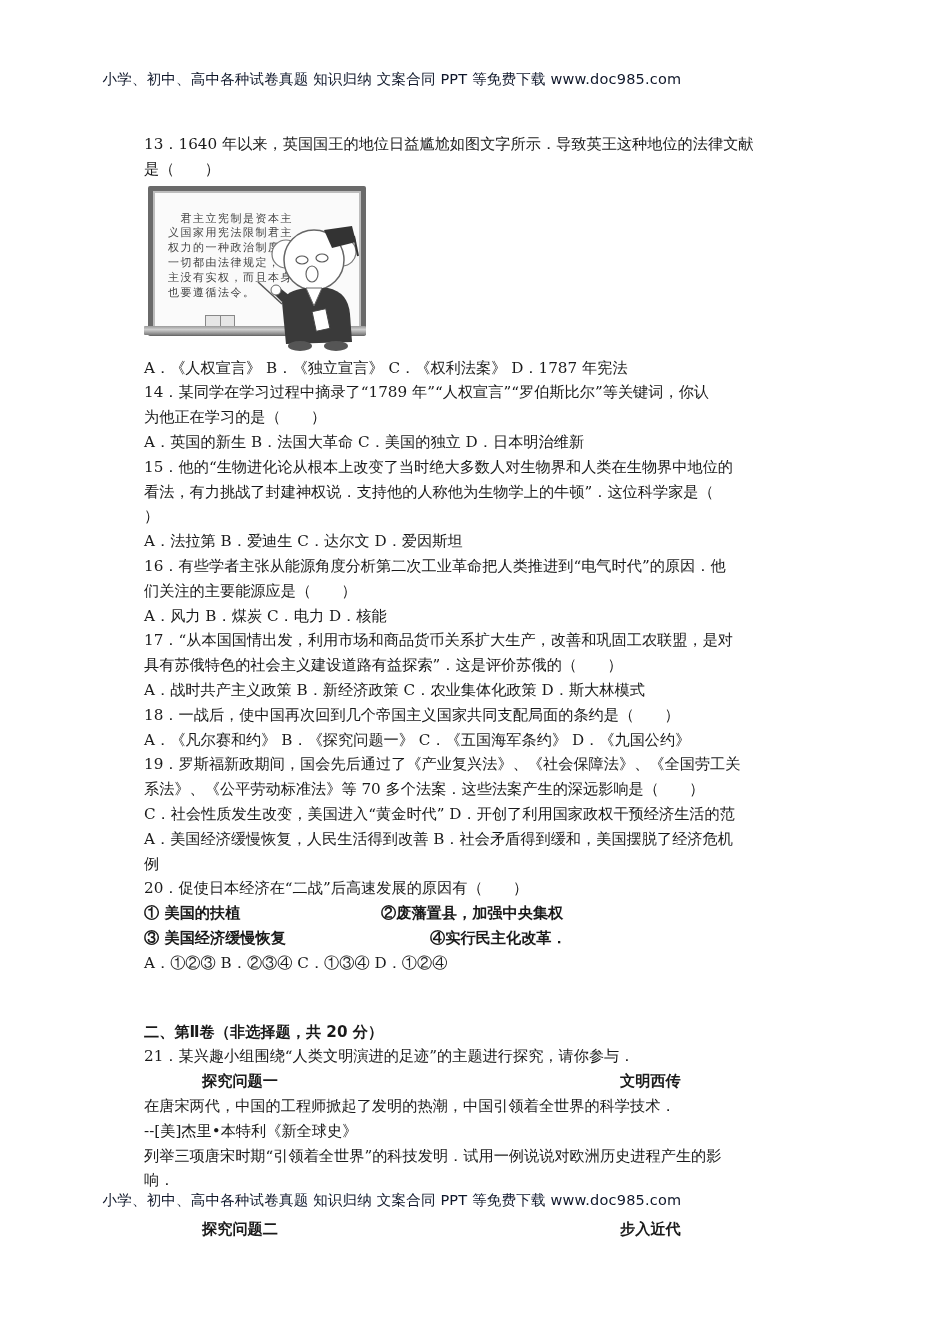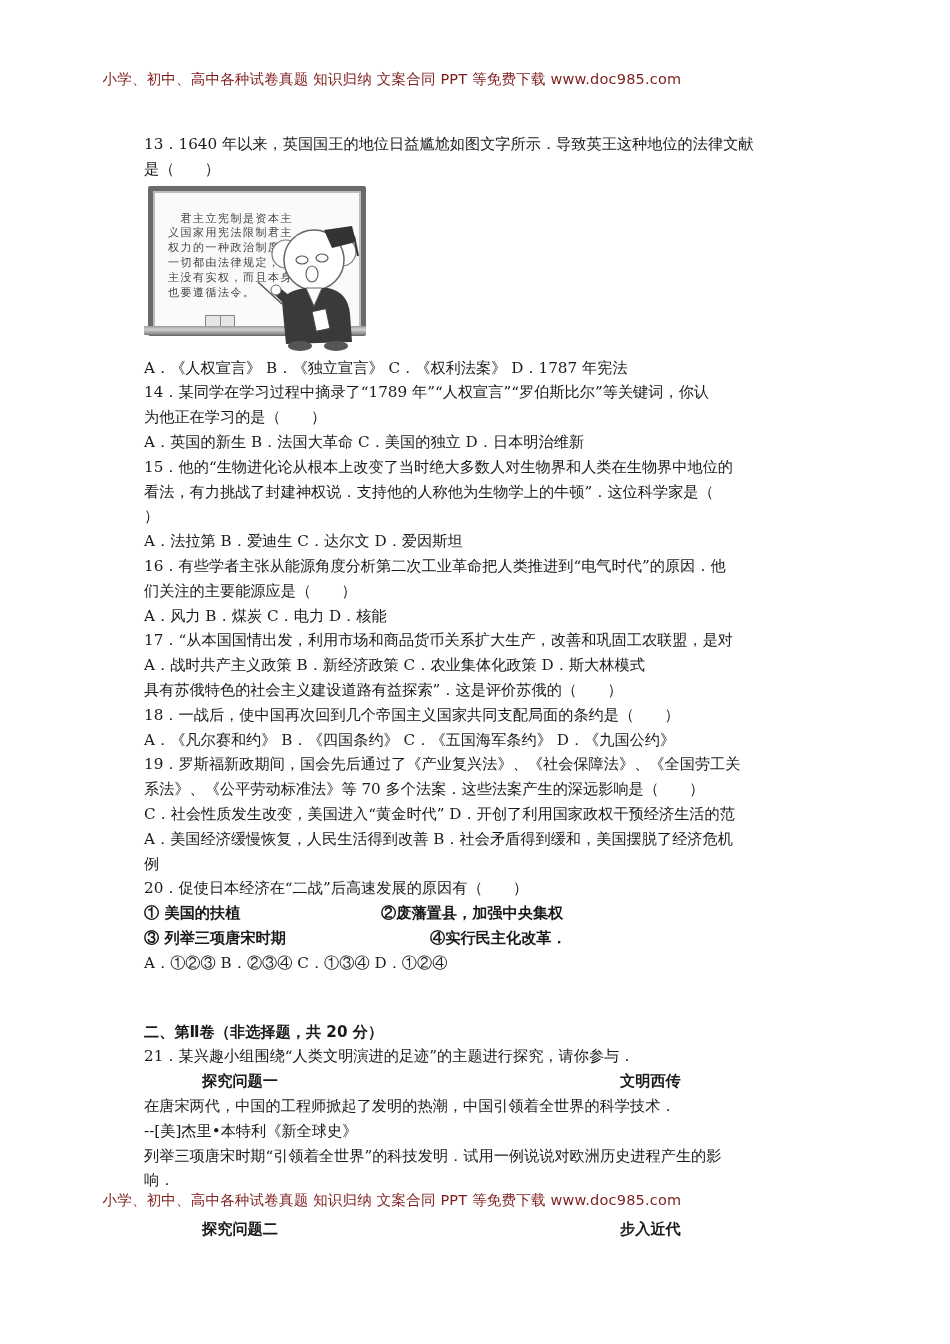--- a/index.html
+++ b/index.html
@@ -4,21 +4,21 @@
 <style>
   html, body { margin: 0; padding: 0; background: #ffffff; }
   body {
     width: 950px; height: 1344px; position: relative; overflow: hidden;
     font-family: "DejaVu Serif", "Liberation Serif", serif;
     color: #1a1a1a;
   }
   .watermark {
     position: absolute; left: 0; width: 784px; text-align: center;
     font-family: "DejaVu Sans", "Liberation Sans", sans-serif;
-    font-size: 14.5px; color: #7f1d1d; letter-spacing: 0.2px;
+    font-size: 14.5px; color: #0f172a; letter-spacing: 0.2px;
   }
   .watermark.top { top: 70px; }
   .watermark.bottom { top: 1191px; }
   .content {
     position: absolute; left: 144px; top: 132px; width: 665px;
     font-size: 15.2px; line-height: 24.8px;
   }
   .line { white-space: nowrap; height: 24.8px; }
   .bold { font-weight: bold; font-family: "DejaVu Sans", "Liberation Sans", sans-serif; margin-top: 44px; }
   .figure {
@@ -113,44 +113,44 @@
   </div>
 
   <div>
     <div class="line">16．有些学者主张从能源角度分析第二次工业革命把人类推进到“电气时代”的原因．他</div>
     <div class="line">们关注的主要能源应是（　　）</div>
     <div class="line">A．风力 B．煤炭 C．电力 D．核能</div>
   </div>
 
   <div>
     <div class="line">17．“从本国国情出发，利用市场和商品货币关系扩大生产，改善和巩固工农联盟，是对</div>
+    <div class="line">具有苏俄特色的社会主义建设道路有益探索”．这是评价苏俄的（　　）</div>
     <div class="line">A．战时共产主义政策 B．新经济政策 C．农业集体化政策 D．斯大林模式</div>
-    <div class="line">具有苏俄特色的社会主义建设道路有益探索”．这是评价苏俄的（　　）</div>
   </div>
 
   <div>
     <div class="line">18．一战后，使中国再次回到几个帝国主义国家共同支配局面的条约是（　　）</div>
-    <div class="line">A．《凡尔赛和约》 B．《四国条约》 C．《五国海军条约》 D．《九国公约》</div>
+    <div class="line">A．《凡尔赛和约》 B．《探究问题一》 C．《五国海军条约》 D．《九国公约》</div>
   </div>
 
   <div>
     <div class="line">19．罗斯福新政期间，国会先后通过了《产业复兴法》、《社会保障法》、《全国劳工关</div>
     <div class="line">系法》、《公平劳动标准法》等 70 多个法案．这些法案产生的深远影响是（　　）</div>
     <div class="line">C．社会性质发生改变，美国进入“黄金时代” D．开创了利用国家政权干预经济生活的范</div>
     <div class="line">A．美国经济缓慢恢复，人民生活得到改善 B．社会矛盾得到缓和，美国摆脱了经济危机</div>
     <div class="line">例</div>
   </div>
 
   <div>
     <div class="line">20．促使日本经济在“二战”后高速发展的原因有（　　）</div>
     <div class="line">
       <span class="row-item" style="width:237px">① 美国的扶植</span><span class="row-item">②废藩置县，加强中央集权</span>
     </div>
     <div class="line">
-      <span class="row-item" style="width:286px">③ 列举三项唐宋时期</span><span class="row-item">④实行民主化改革．</span>
+      <span class="row-item" style="width:286px">③ 美国经济缓慢恢复</span><span class="row-item">④实行民主化改革．</span>
     </div>
     <div class="line">A．①②③ B．②③④ C．①③④ D．①②④</div>
   </div>
 
   <div class="line bold">二、第Ⅱ卷（非选择题，共 20 分）</div>
   <div>
     <div class="line">21．某兴趣小组围绕“人类文明演进的足迹”的主题进行探究，请你参与．</div>
     <div class="line">
       <span class="row-item" style="width:476px; padding-left:58px; box-sizing:border-box;">探究问题一</span><span class="row-item">文明西传</span>
     </div>

